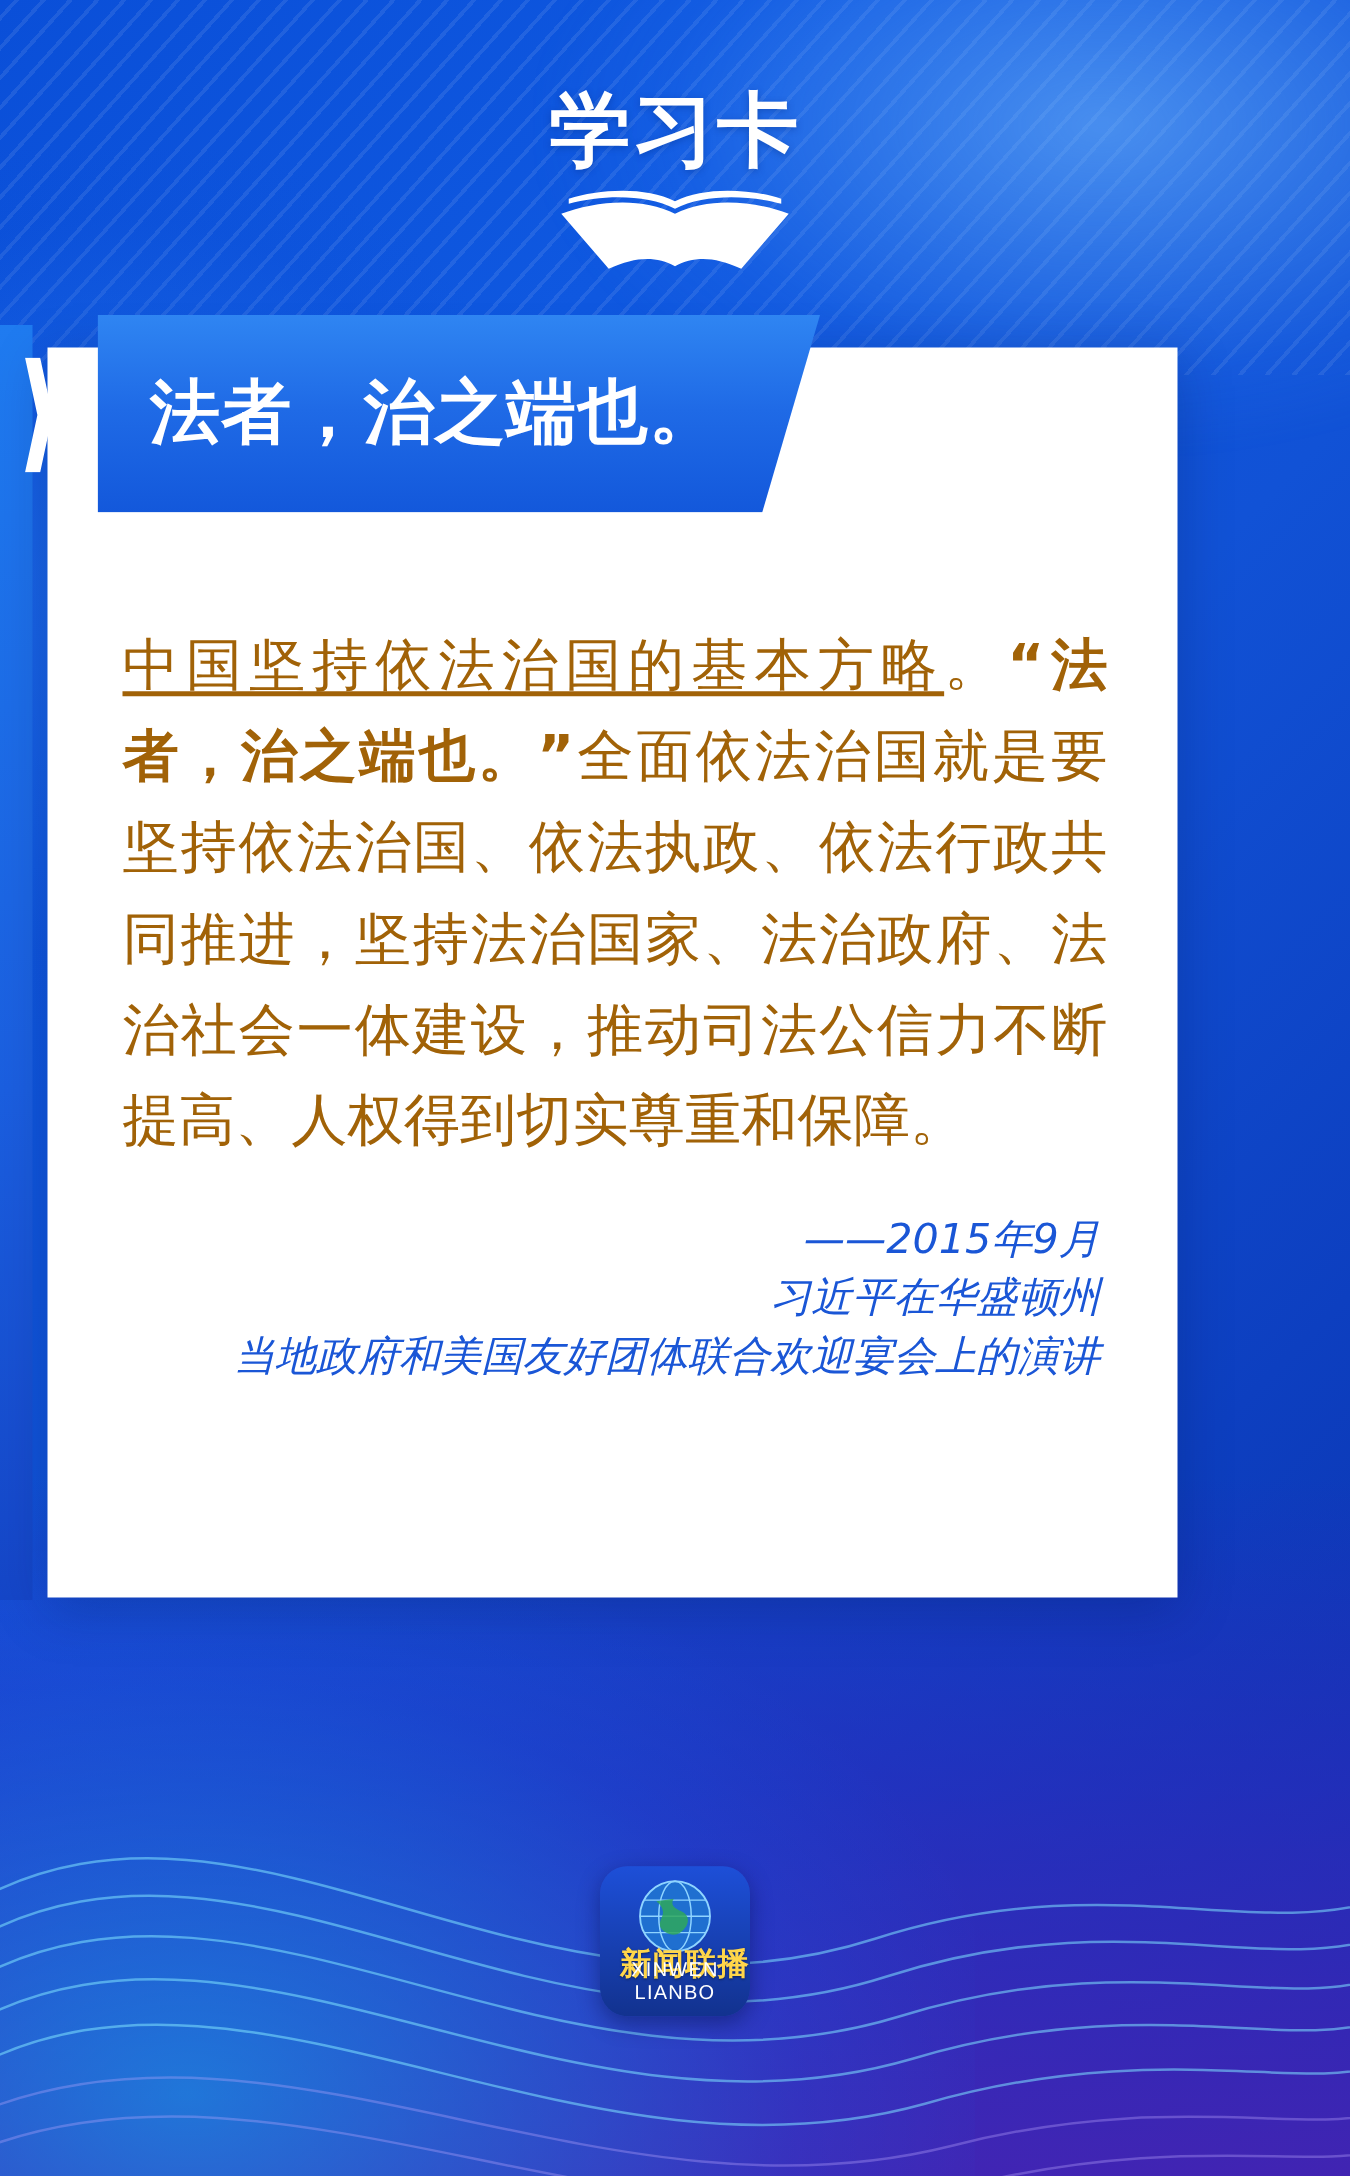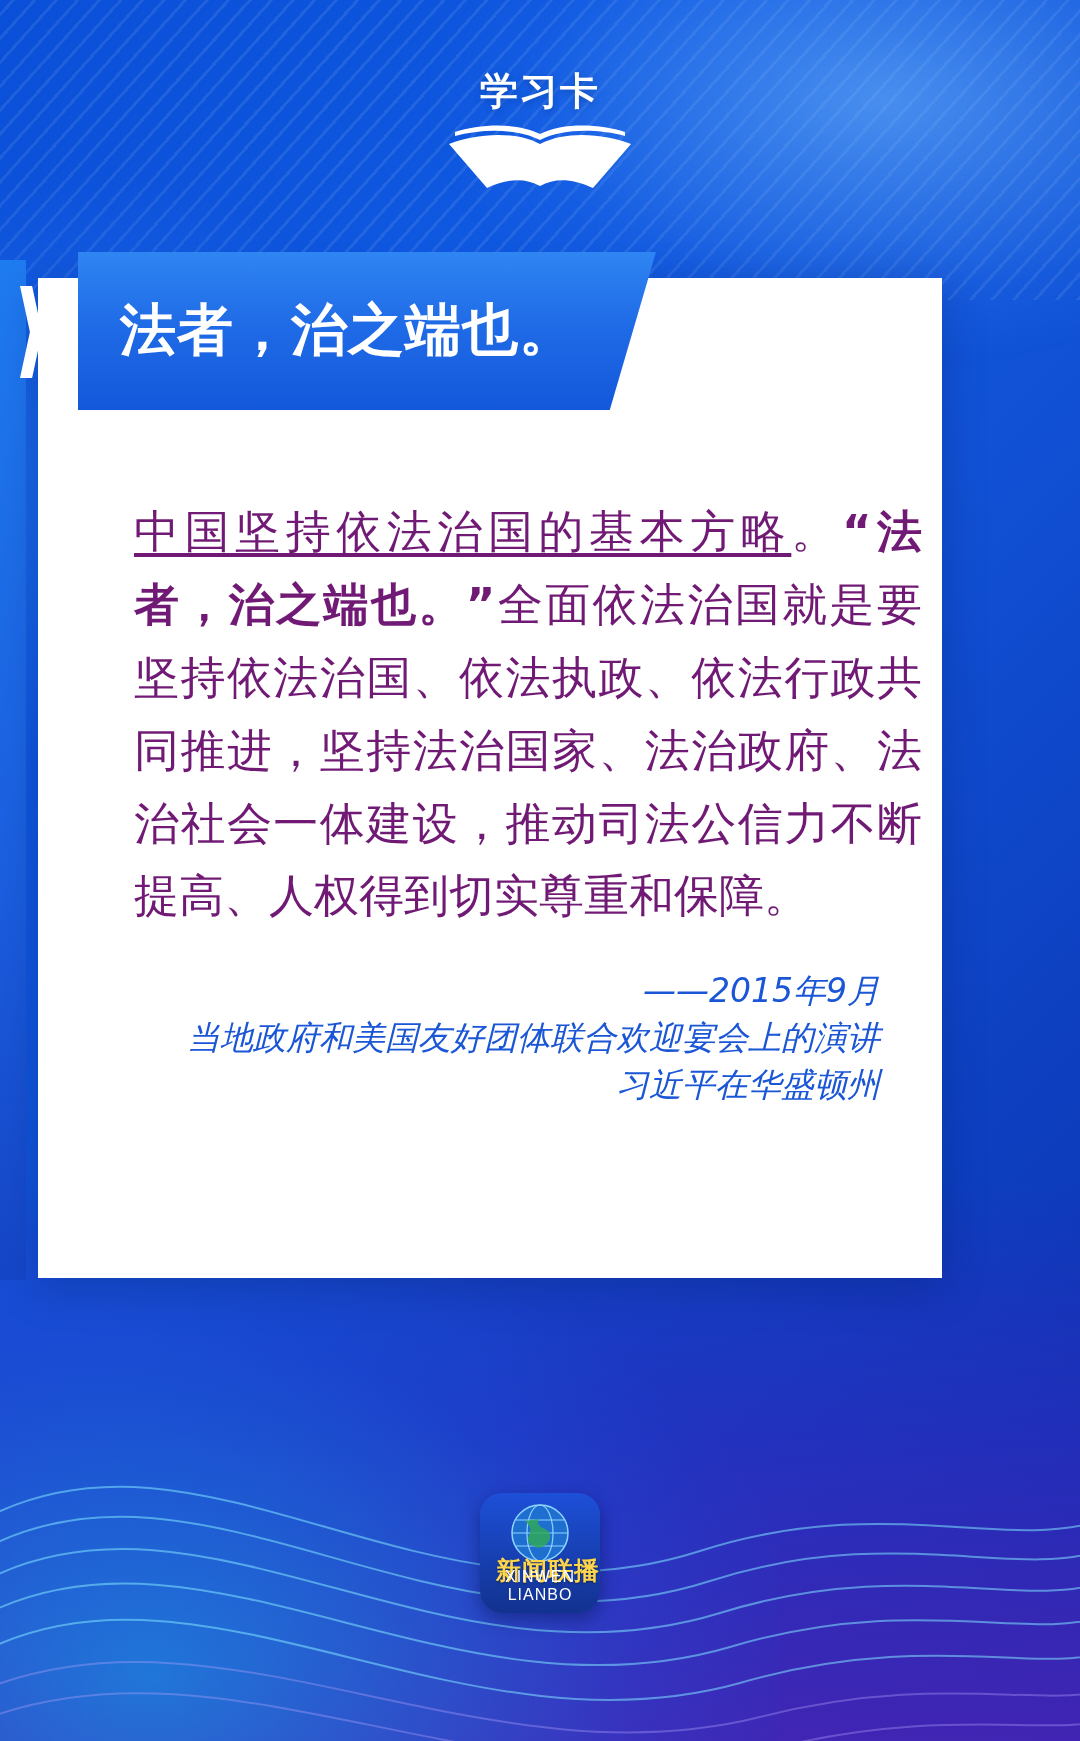--- a/index.html
+++ b/index.html
@@ -74,21 +74,21 @@
   
   .logo-wrap {
     position: absolute;
     top: 72px; left: 0; right: 0;
     display: flex;
     flex-direction: column;
     align-items: center;
   }
   .logo-text {
     color: #ffffff;
-    font-size: 38px;
+    font-size: 65px;
     font-weight: bold;
     letter-spacing: 2px;
     line-height: 1;
     font-family: "DejaVu Serif", "Liberation Serif", serif;
     text-shadow: 0 2px 6px rgba(0,40,120,0.35);
   }
   .logo-book {
     margin-top: 8px;
   }
 
@@ -140,26 +140,25 @@
     margin-left: 42px;
     font-family: "DejaVu Sans", "Liberation Sans", sans-serif;
   }
 
   
   .body-text {
     position: absolute;
     left: 60px;
     top: 218px;
     width: 788px;
-    color: #701a75;
+    color: #a16207;
     font-size: 45px;
     line-height: 1.62;
     text-align: justify;
     font-family: "DejaVu Sans", "Liberation Sans", sans-serif;
-    margin-left: 36px;
   }
   .body-text .lead {
     text-decoration: underline;
     text-underline-offset: 6px;
   }
   .body-text .quoted {
     font-weight: bold;
   }
 
   .attribution {
@@ -254,22 +253,22 @@
   </div>
 
   <div class="card">
 
     <div class="body-text">
       <span class="lead">中国坚持依法治国的基本方略</span><span>。</span><span class="quoted">“</span><span class="quoted">法者，治之端也。</span><span class="quoted">”</span><span>全面依法治国就是要坚持依法治国、依法执政、依法行政共同推进，坚持法治国家、法治政府、法治社会一体建设，推动司法公信力不断提高、人权得到切实尊重和保障。</span>
     </div>
 
     <div class="attribution">
       <div>——2015年9月</div>
+      <div>习近平在华盛顿州</div>
       <div>当地政府和美国友好团体联合欢迎宴会上的演讲</div>
-      <div>习近平在华盛顿州</div>
     </div>
   </div>
 
   <div class="banner-wrap">
     <div class="chev c1"></div>
     <div class="chev c2"></div>
     <div class="banner">
       <div class="banner-title">法者，治之端也。</div>
     </div>
   </div>

